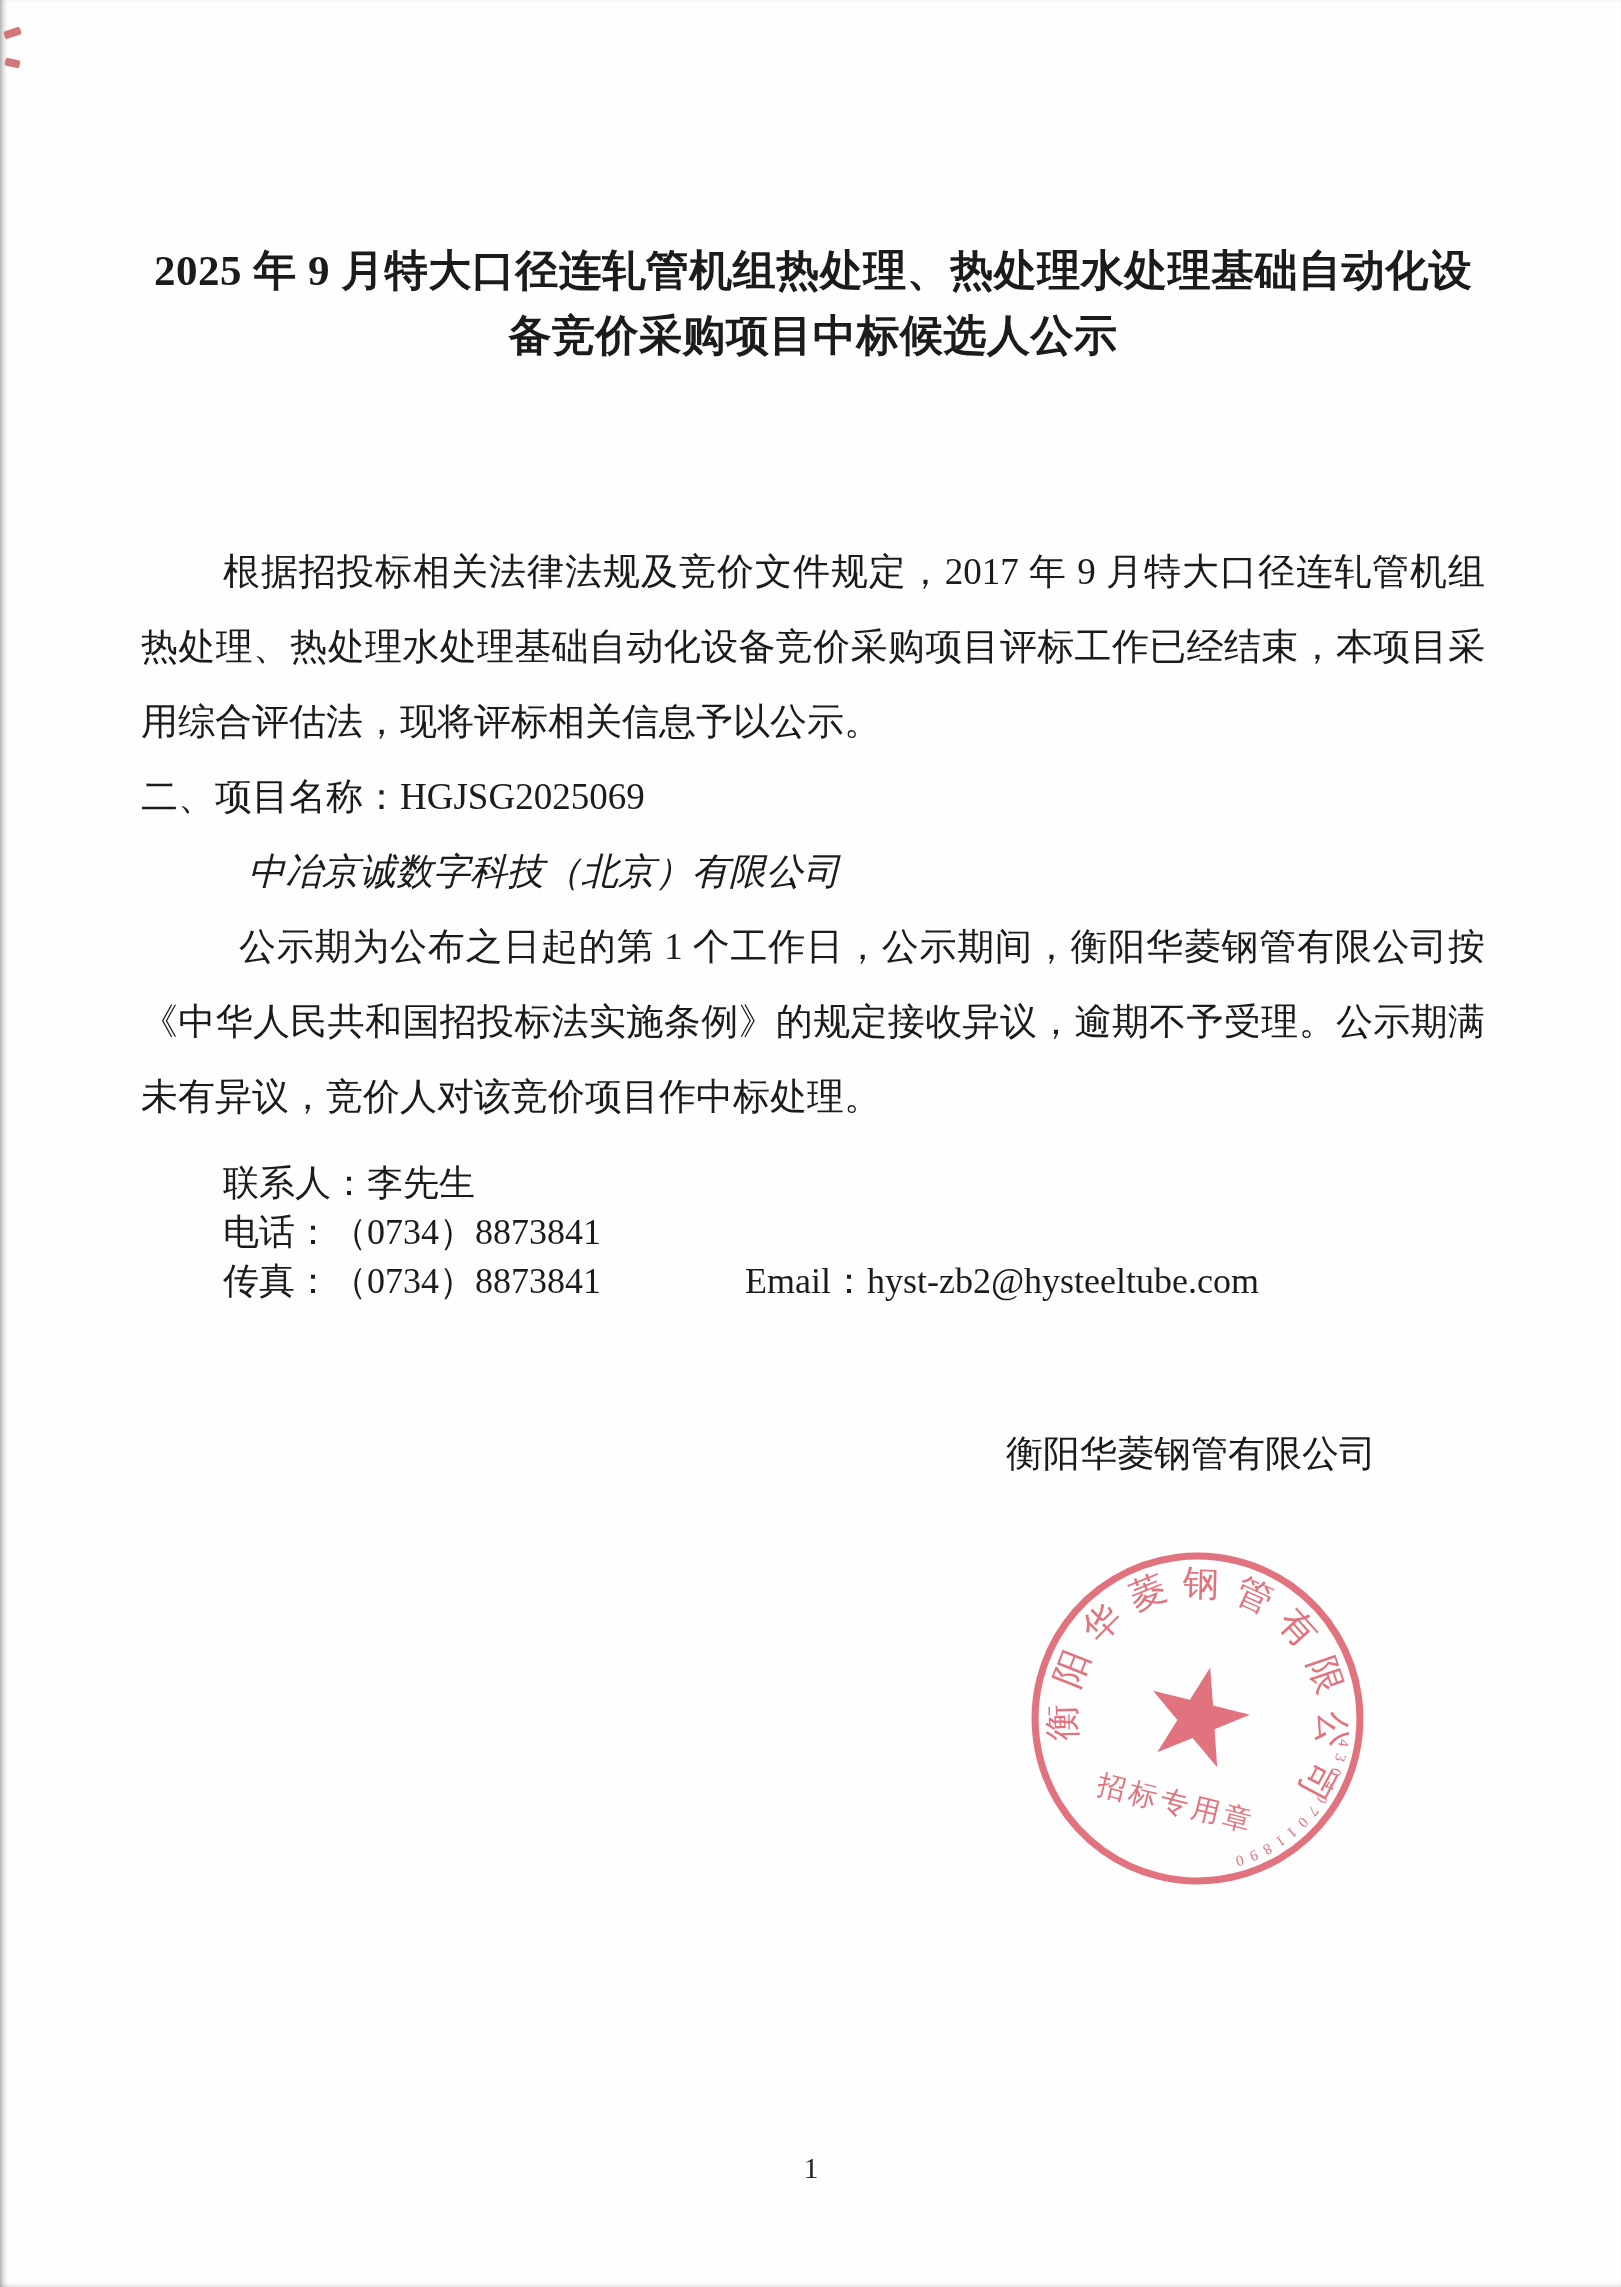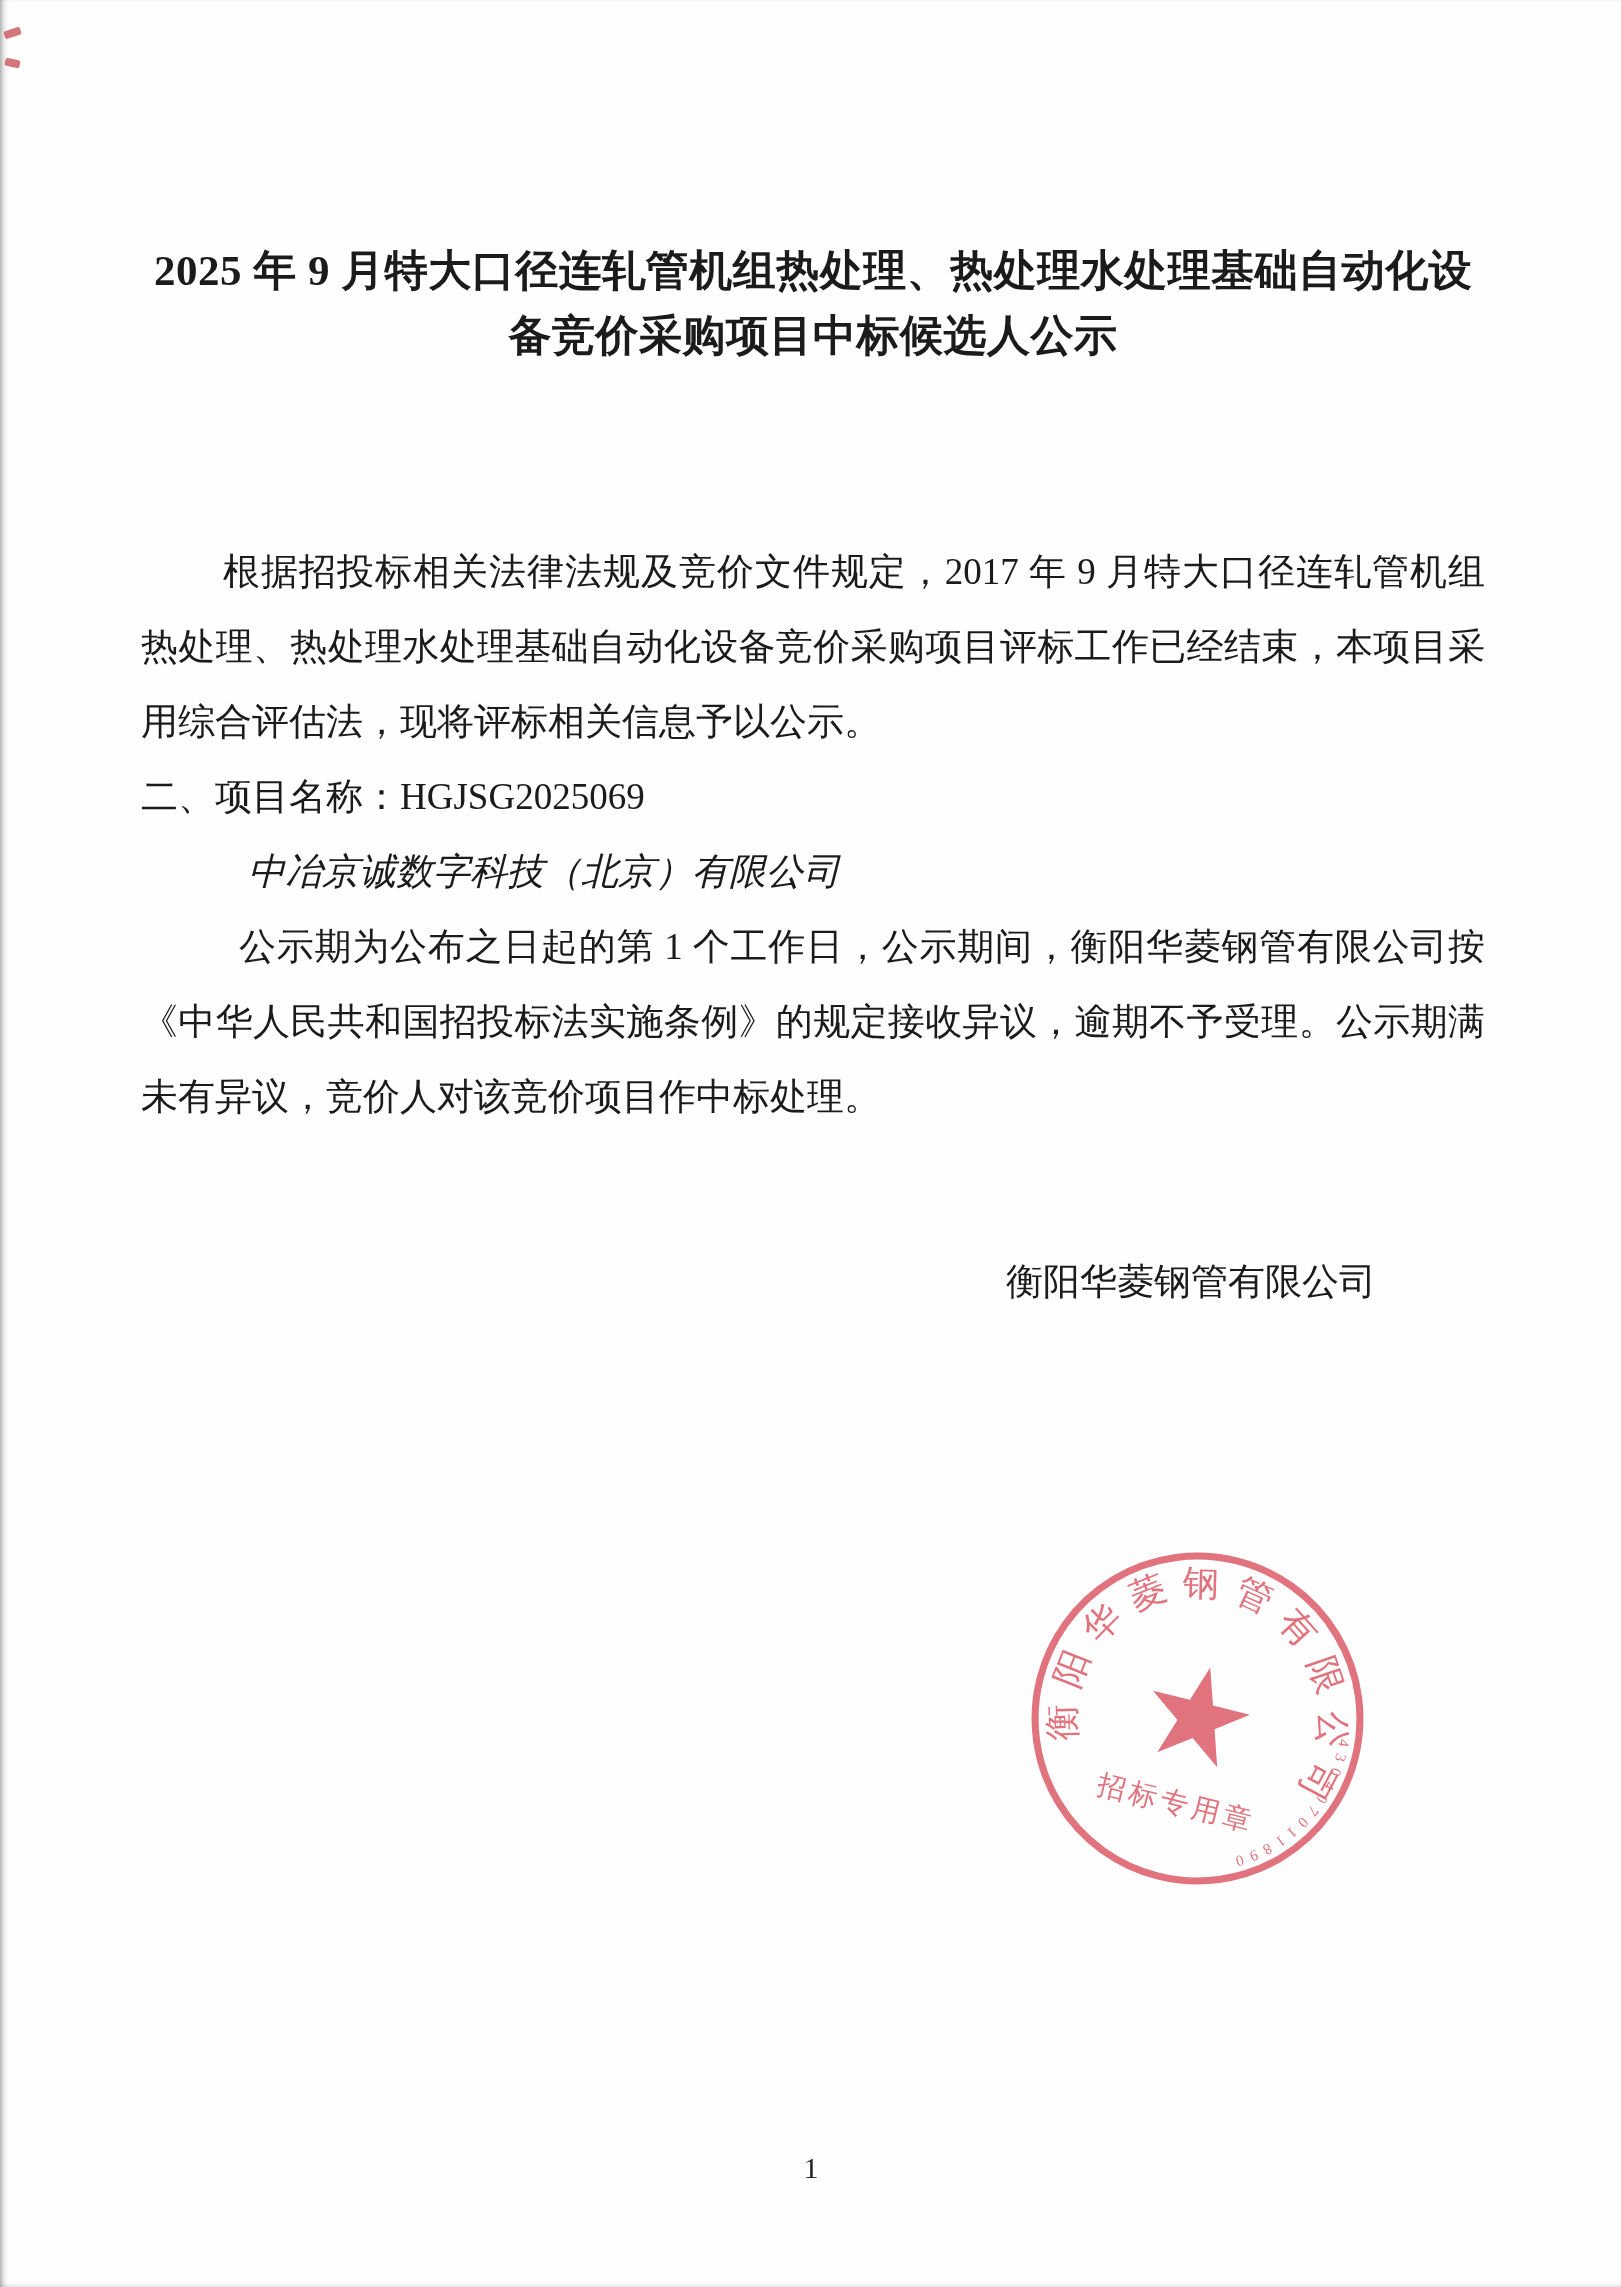--- a/index.html
+++ b/index.html
@@ -98,20 +98,27 @@
 
 
       <p class="para">二、项目名称：HGJSG2025069</p>
 
 
       <p class="para indent-3">中冶京诚数字科技（北京）有限公司</p>
 
       <p class="para indent-notice">公示期为公布之日起的第 1 个工作日，公示期间，衡阳华菱钢管有限公司按《中华人民共和国招投标法实施条例》的规定接收异议，逾期不予受理。公示期满未有异议，竞价人对该竞价项目作中标处理。</p>
     </div>
 
+    <div class="contact">
+      <div class="contact-line">联系人：李先生</div>
+      <div class="contact-line">电话：（0734）8873841</div>
+      <div class="contact-line">
+        <span>传真：（0734）8873841</span><span class="email-span">Email：hyst-zb2@hysteeltube.com</span>
+      </div>
+    </div>
 
     <div class="signature">
       <div>衡阳华菱钢管有限公司</div>
     </div>
 
   </div>
 
   <div class="stamp-wrap">
     <svg viewBox="0 0 340 340">
       <defs>

